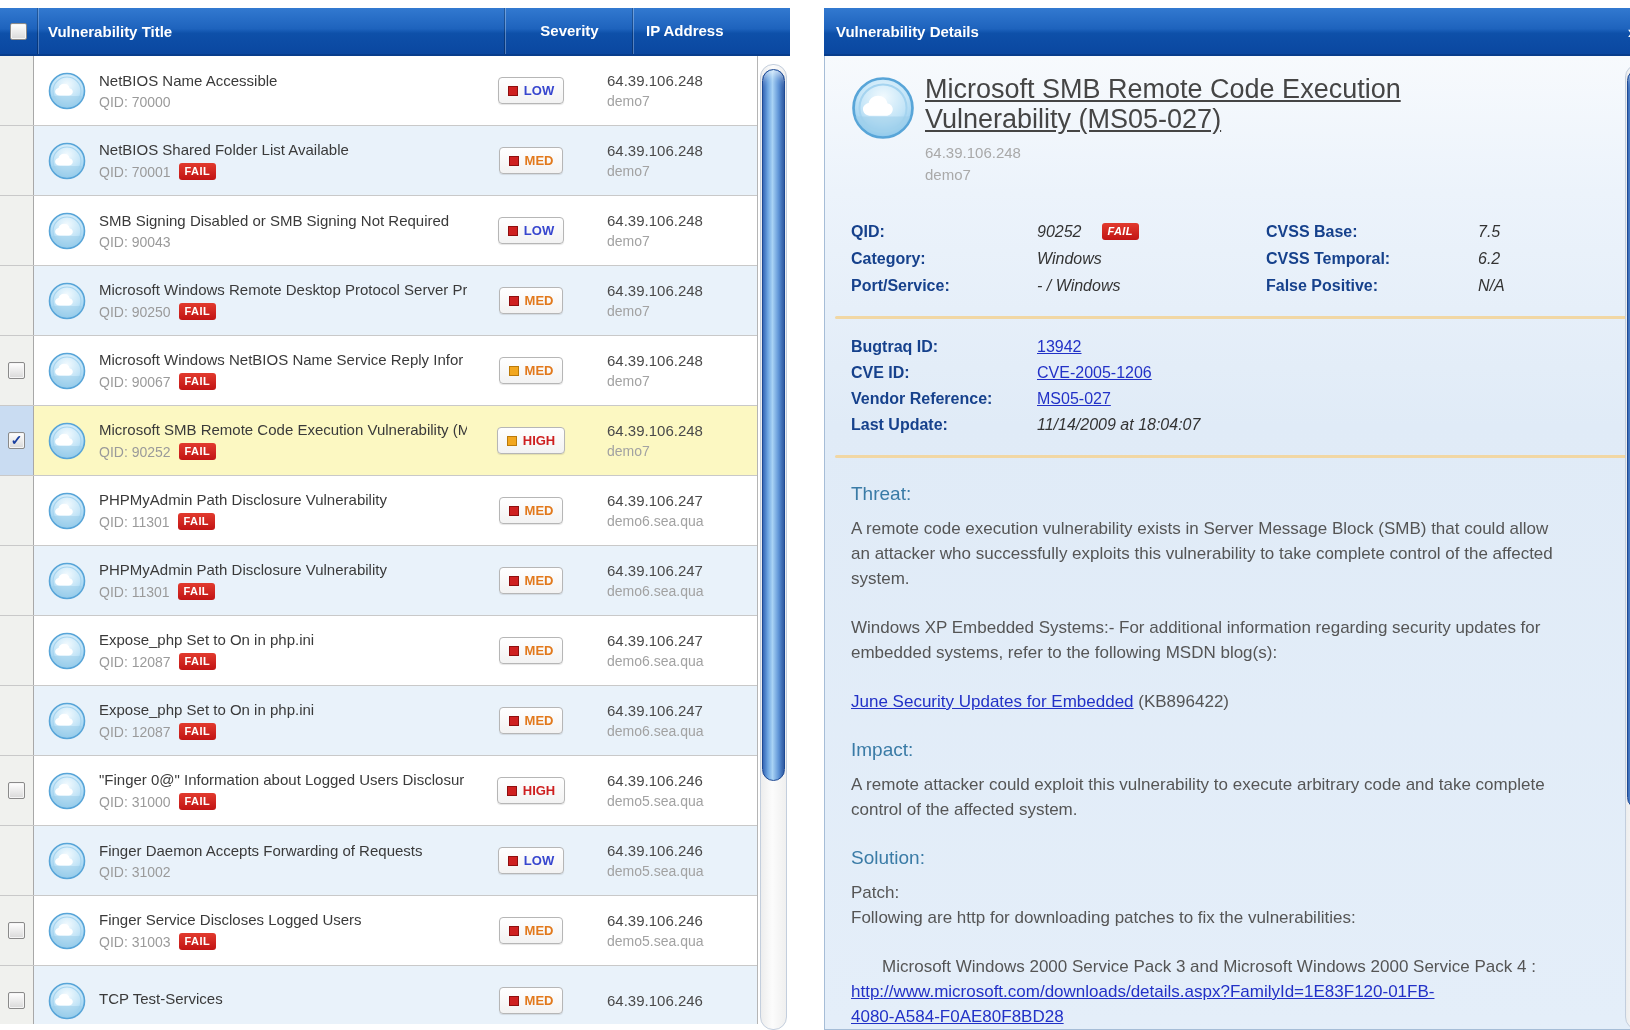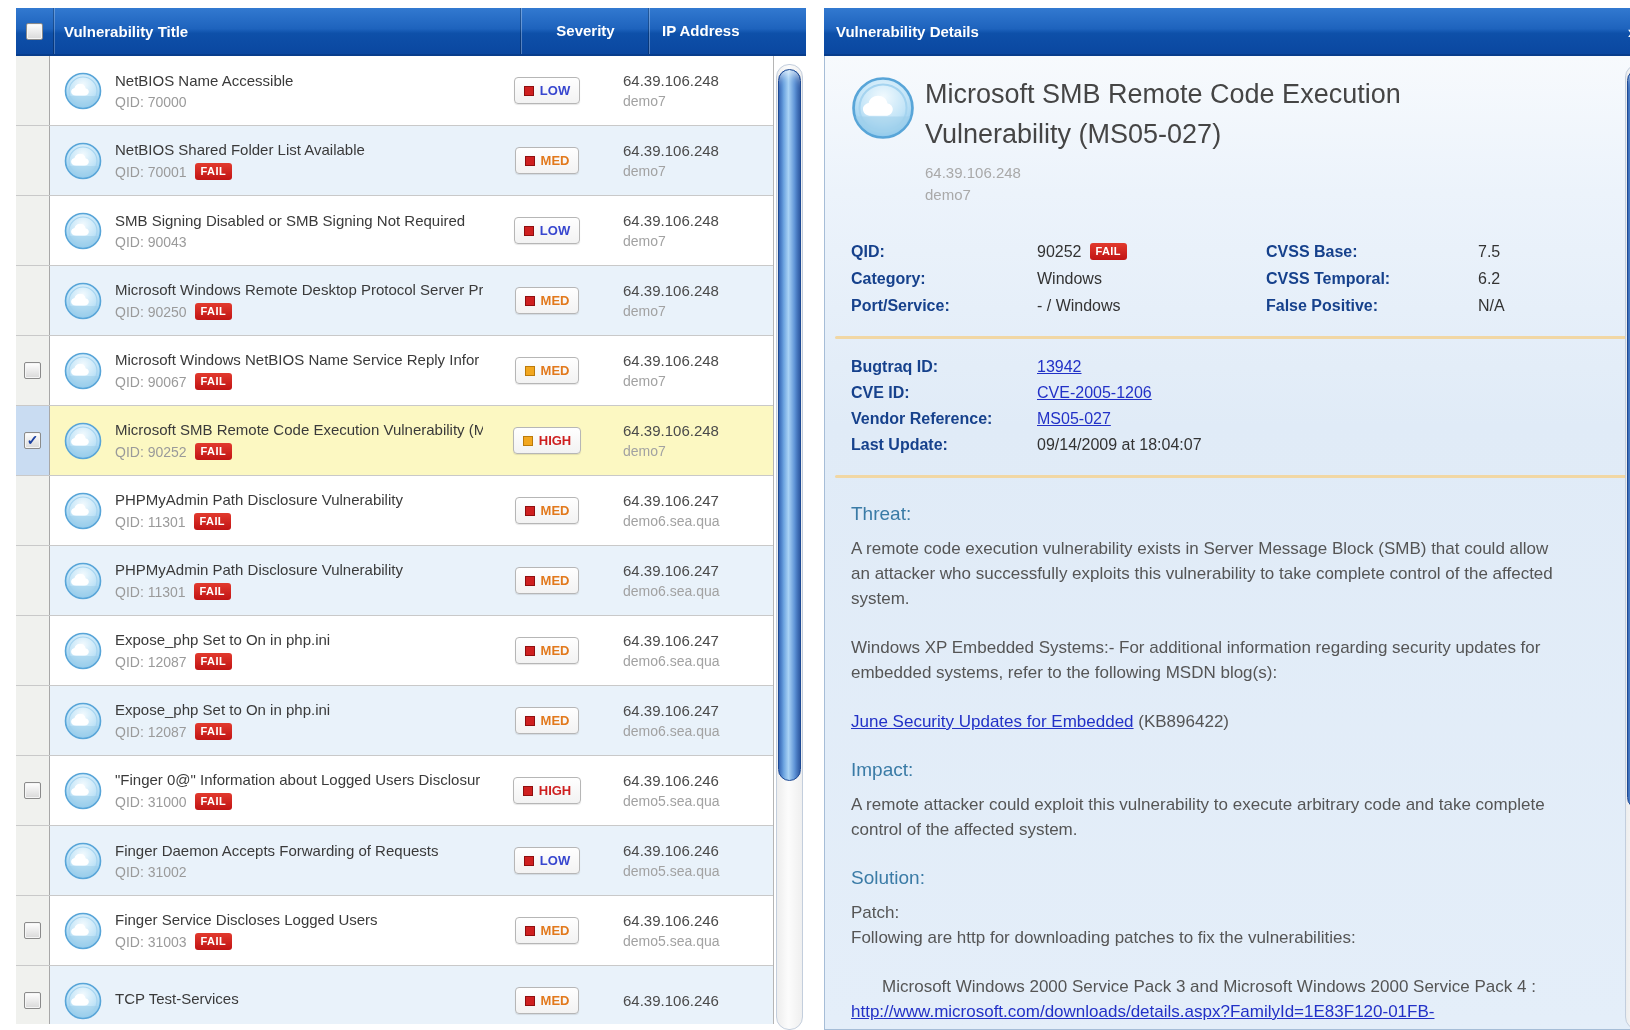--- a/index.html
+++ b/index.html
@@ -12,21 +12,21 @@
   
   .panel-header {
     height:48px;
     background:linear-gradient(180deg, var(--header-blue-top) 0%, #1e63bd 45%, #0e50a9 55%, var(--header-blue-bottom) 100%);
     border-bottom:2px solid #083d8c;
     display:flex; align-items:center;
     color:#fff; font-weight:bold; font-size:15px;
   }
 
   
-  .left-panel { position:absolute; left:16px; top:8px; width:790px; height:1016px; }
+  .left-panel { position:absolute; left:0; top:8px; width:790px; height:1016px; }
   .lp-header .hd-cb-col { width:38px; display:flex; align-items:center; justify-content:center; align-self:stretch; border-right:1px solid rgba(0,0,0,0.25); box-shadow:1px 0 0 rgba(255,255,255,0.25); }
   .lp-header .hd-title { flex:0 0 467px; padding-left:10px; }
   .lp-header .hd-sev { flex:0 0 128px; text-align:center; border-left:1px solid rgba(255,255,255,0.3); box-shadow:-1px 0 0 rgba(0,0,0,0.25); align-self:stretch; line-height:46px; }
   .lp-header .hd-ip { flex:1; padding-left:12px; border-left:1px solid rgba(255,255,255,0.3); box-shadow:-1px 0 0 rgba(0,0,0,0.25); align-self:stretch; line-height:46px; }
 
   .table-body { position:absolute; top:48px; left:0; width:758px; bottom:0; overflow:hidden; border-right:1px solid #b5b5b5; background:#eab308; }
   .vt-row { height:70px; display:flex; border-bottom:1px solid #c9c9c9; background:#ffffff; cursor:pointer; }
   .vt-row.alt { background:var(--alt-row); }
   .vt-row.selected { background:var(--selected-row); }
   .cb-cell { width:34px; flex:0 0 34px; background:#f0f1ee; border-right:1px solid #a8a8a8; display:flex; align-items:center; justify-content:center; }
@@ -67,29 +67,29 @@
   
   .right-panel { position:absolute; left:824px; top:8px; width:830px; height:1022px; }
   .rp-header { justify-content:space-between; padding:0 16px 0 12px; }
   .rp-collapse { font-size:19px; font-weight:bold; color:#fff; cursor:pointer; line-height:19px; }
   .details-body { position:absolute; top:48px; left:0; right:0; bottom:0; overflow:hidden;
     background:linear-gradient(180deg,#f7fafd 0%, #ecf3fb 14%, #e0ebf7 38%, #e4eef9 100%);
     border:1px solid #a6bdd7; border-top:none; padding:18px 0 0 26px; }
 
   .rp-summary { display:flex; }
   .cloud-lg { width:64px; height:64px; flex:0 0 64px; margin:2px 10px 0 0; }
-  .rp-title { font-size:27px; color:#454545; line-height:40px; max-width:520px; }
+  .rp-title { font-size:27px; color:#454545; line-height:30px; max-width:520px;text-decoration:underline; }
   .rp-ipline { font-size:15px; color:#a9a9a9; line-height:22px; margin-top:8px; }
 
   .detail-fields { display:flex; margin-top:32px; font-size:16px; line-height:27px; }
   .df-left { width:415px; flex:0 0 415px; }
   .detail-row { display:flex; align-items:flex-start; }
   .detail-label { color:var(--label-blue); font-weight:bold; flex:0 0 186px; }
   .df-right .detail-label { flex:0 0 212px; }
-  .detail-value { color:#333; display:flex; align-items:center; gap:8px; }
+  .detail-value { color:#333; display:flex; align-items:center; gap:20px;font-style:italic; }
 
   .divider { height:3px; background:var(--divider-tan); border-radius:2px; margin:17px 16px 15px -16px; }
 
   .refs { font-size:16px; line-height:26px; }
   .refs .detail-label { flex:0 0 186px; }
   a, .link { color:var(--link-blue); text-decoration:underline; cursor:pointer; }
 
   .section-heading { font-size:19px; color:var(--heading-teal); margin:25px 0 11px 0; font-weight:normal; }
   .rp-p { font-size:17px; color:#555; line-height:25px; margin:0 0 24px 0; max-width:716px; }
   .rp-p.tight { margin-bottom:0;text-align:center; }
@@ -513,21 +513,21 @@
         <div class="detail-row">
           <span class="detail-label">CVE ID:</span>
           <a>CVE-2005-1206</a>
         </div>
         <div class="detail-row">
           <span class="detail-label">Vendor Reference:</span>
           <a>MS05-027</a>
         </div>
         <div class="detail-row">
           <span class="detail-label">Last Update:</span>
-          <span class="detail-value">09/14/2009 at 18:04:07</span>
+          <span class="detail-value">11/14/2009 at 18:04:07</span>
         </div>
       </div>
 
     <div class="divider"></div>
 
     <div>
       <h3 class="section-heading">Threat:</h3>
       <p class="rp-p">A remote code execution vulnerability exists in Server Message Block (SMB) that could allow an attacker who successfully exploits this vulnerability to take complete control of the affected system.</p>
       <p class="rp-p">Windows XP Embedded Systems:- For additional information regarding security updates for embedded systems, refer to the following MSDN blog(s):</p>
       <p class="rp-p"><a>June Security Updates for Embedded</a><span style="color:#555;"> (KB896422)</span></p>

